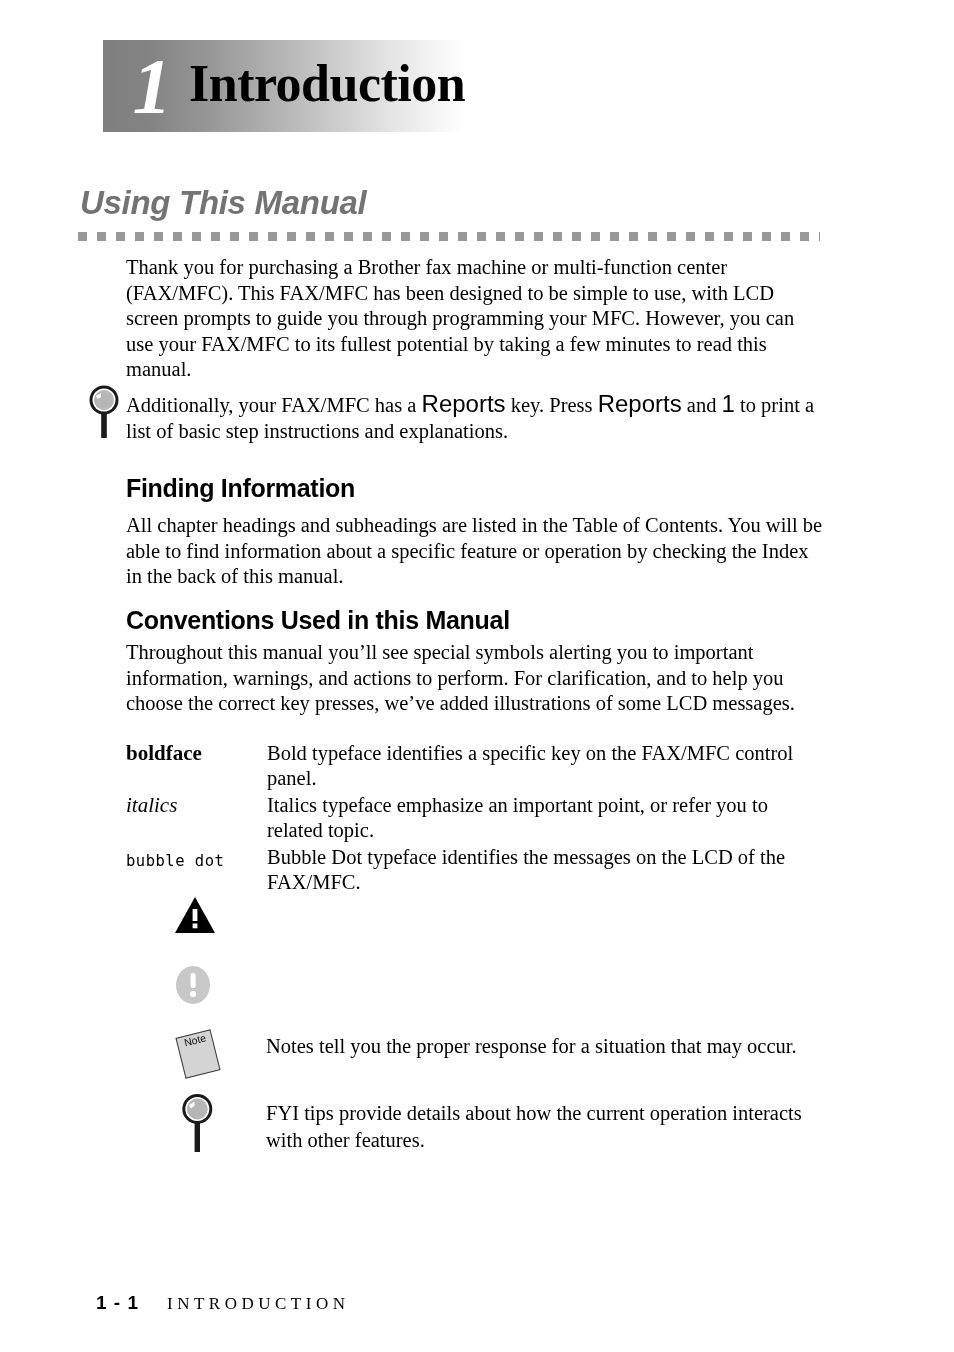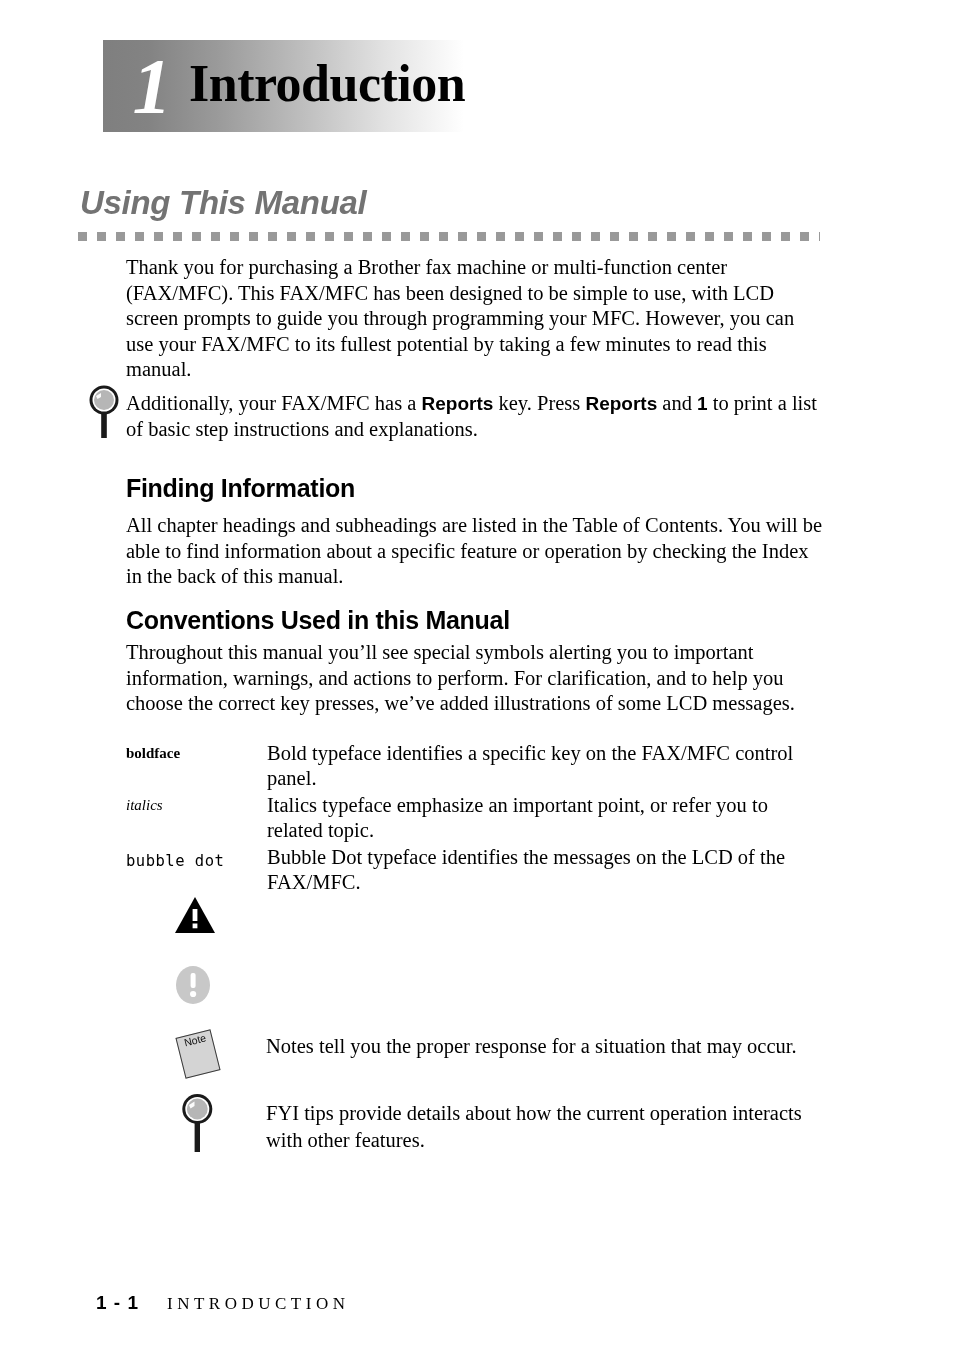--- a/index.html
+++ b/index.html
@@ -98,22 +98,22 @@
   .fyi-callout {
     position: absolute;
     left: 126px;
     top: 391px;
     width: 700px;
     font-size: 20.5px;
     line-height: 25.5px;
   }
   .fyi-callout b, .bold-sans {
     font-family: "Liberation Sans", "DejaVu Sans", sans-serif;
-    font-weight: bold;
-    font-size: 19px;
+    font-weight: normal;
+    font-size: 24px;
   }
 
   
   .sub-heading {
     position: absolute;
     left: 126px;
     font-family: "Liberation Sans", "DejaVu Sans", sans-serif;
     font-weight: bold;
     font-size: 25px;
     letter-spacing: -0.3px;
@@ -128,21 +128,21 @@
     top: 741px;
     width: 700px;
   }
   .conv-row {
     display: flex;
     margin-bottom: 2px;
   }
   .conv-term {
     width: 141px;
     flex: 0 0 141px;
-    font-size: 15px;
+    font-size: 21px;
     line-height: 25px;
   }
   .conv-term.bold   { font-weight: bold; }
   .conv-term.italic { font-style: italic; }
   .conv-term.dots {
     font-family: "DejaVu Sans Mono", "Liberation Mono", monospace;
     font-size: 15.5px;
     letter-spacing: 0.5px;
     padding-top: 4px;
   }

